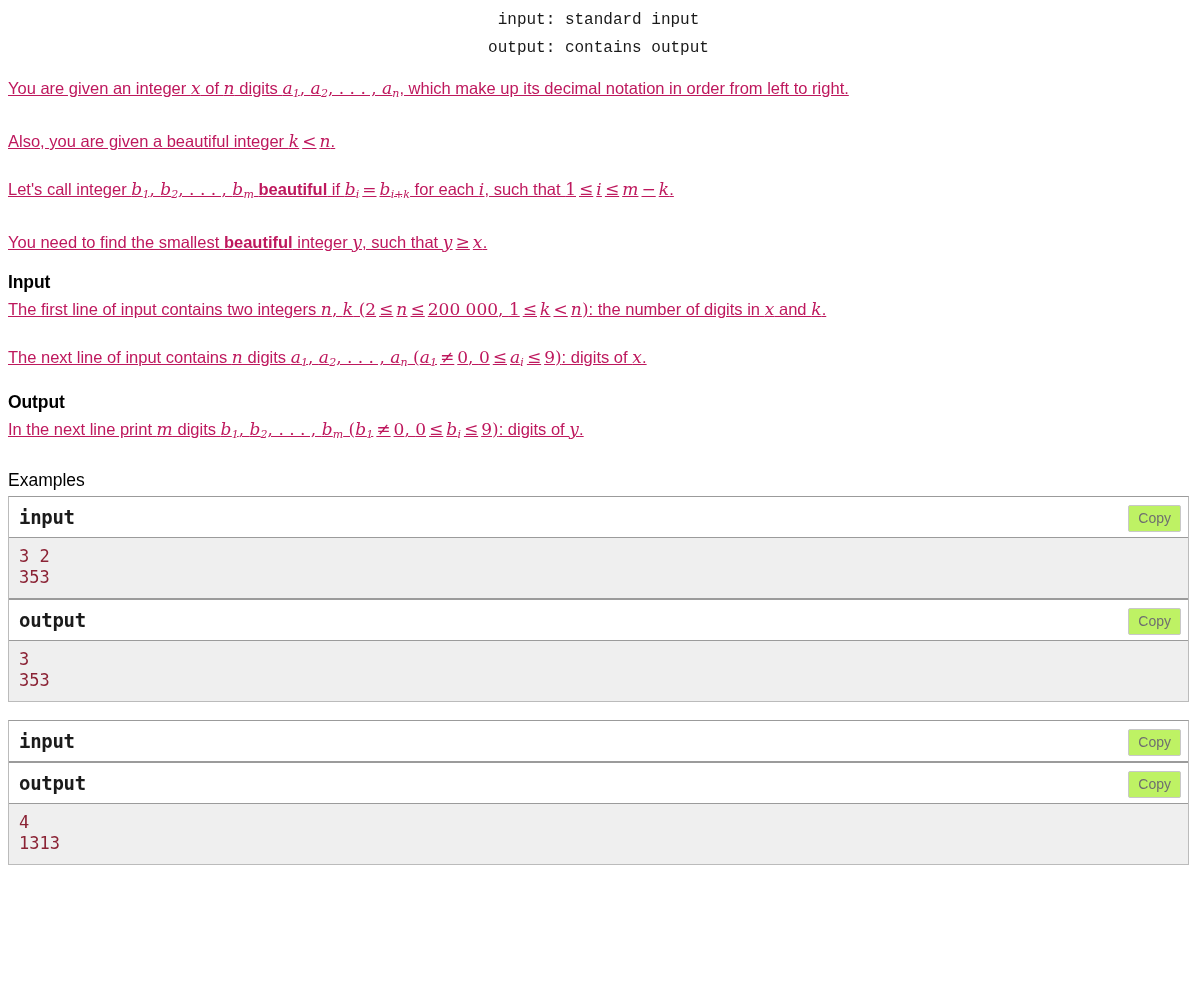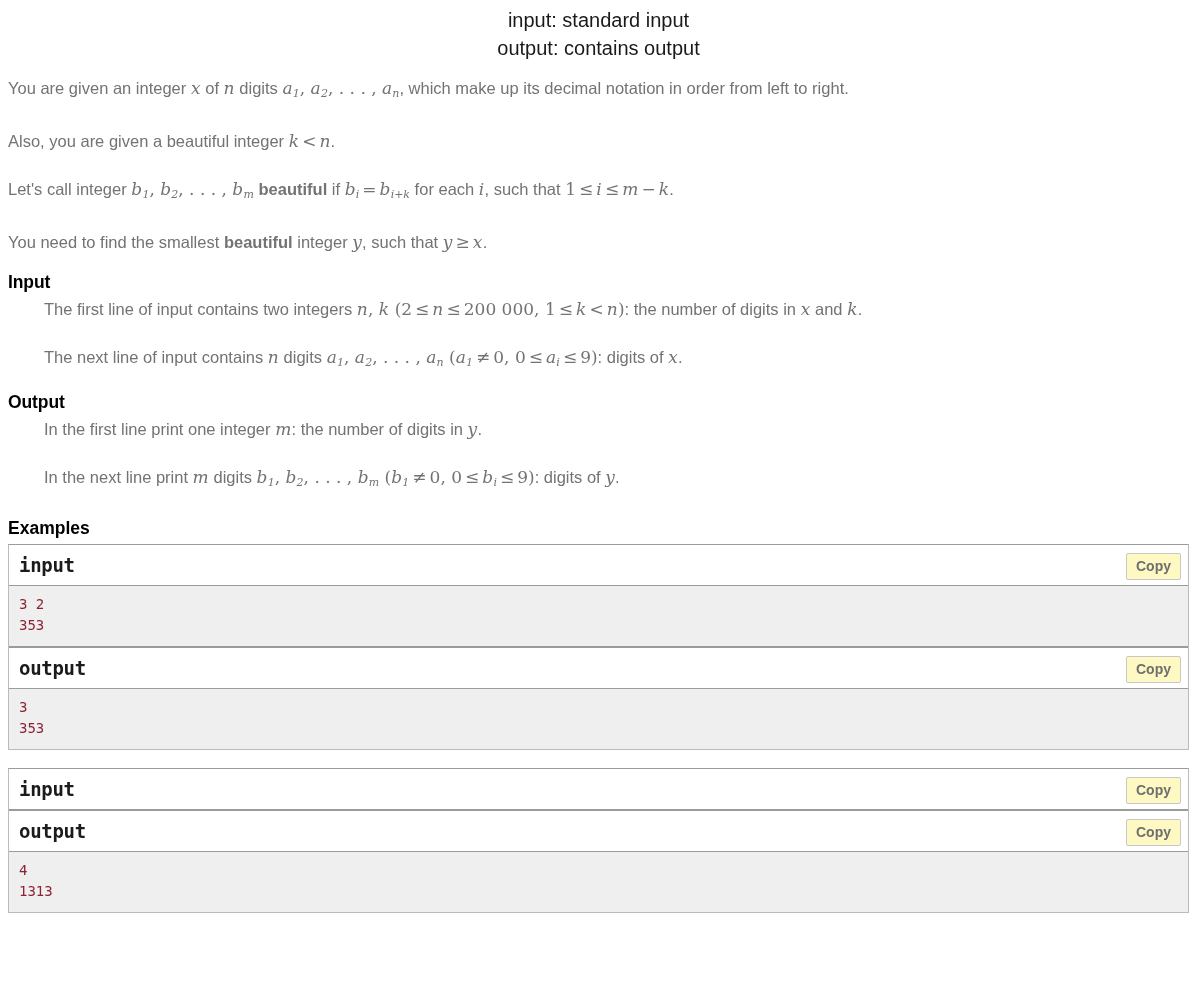--- a/index.html
+++ b/index.html
@@ -24,49 +24,51 @@
     box-sizing: border-box;
     padding: 0 8px;
   }
 
   
   .io-header {
     text-align: center;
     padding-top: 6px;
   }
   .io-line {
-    font-size: 20px;
+    font-size: 16px;
     line-height: 28px;
     color: #1a1a1a;
+    font-family: Liberation Mono, monospace;
   }
 
   
   .statement {
     margin-top: 16px;
   }
   .para {
     line-height: 21px;
     margin: 0 0 27px 0;
     font-size: 16.5px;
-    color: #737373;
+    color: #be185d;
+    text-decoration: underline;
   }
   .para:last-child { margin-bottom: 16px; }
 
   
   .section-title {
     font-size: 17.5px;
     font-weight: bold;
     margin: 0 0 6px 0;
     line-height: 22px;
     letter-spacing: -0.1px;
   }
   .section {
     margin-top: 18px;
   }
-  .section .para { margin-bottom: 27px; margin-left: 36px; }
+  .section .para { margin-bottom: 27px; }
   .section .para:last-child { margin-bottom: 0; }
 
   
   .m {
     font-family: "DejaVu Serif", "Liberation Serif", serif;
     font-style: italic;
     font-size: 17px;
     letter-spacing: 0.2px;
   }
   .mu {               
@@ -84,21 +86,21 @@
     font-family: "DejaVu Serif", "Liberation Serif", serif;
     font-style: normal;
     font-size: 17px;
     padding: 0 3px;
   }
   b.bf { font-weight: bold; }
 
   
   .examples-title {
     font-size: 17.5px;
-    font-weight: bold;
+    font-weight: normal;
     margin: 24px 0 5px 0;
     line-height: 22px;
   }
 
   .sample-test {
     border: 1px solid #bbbbbb;
     border-top: 1px solid #9b9b9b;
     box-sizing: border-box;
     width: 1181px;
     background: #ffffff;
@@ -125,37 +127,36 @@
     color: #1b1b1b;
     padding-left: 10px;
     letter-spacing: -0.3px;
   }
 
   .copy-btn {
     position: absolute;
     right: 7px;
     top: 8px;
     border: 1px solid #c8c8c8;
-    background: #fef9c3;
+    background: #bef264;
     color: #6f6f6f;
     font-family: "Liberation Sans", sans-serif;
     font-size: 14px;
     line-height: 14px;
     padding: 5px 9px 6px 9px;
     border-radius: 2px;
     cursor: pointer;
-    font-weight: bold;
   }
 
   pre.sample-data {
     margin: 0;
     background: #efefef;
     border-bottom: 1px solid #9b9b9b;
     font-family: "DejaVu Sans Mono", "Liberation Mono", monospace;
-    font-size: 14px;
+    font-size: 17px;
     line-height: 21px;
     color: #8b2335;
     padding: 8px 10px 10px 10px;
     white-space: pre;
     min-height: 22px;
   }
   pre.sample-data.last { border-bottom: none; }
 </style>
 </head>
 <body>
@@ -182,21 +183,20 @@
     <div class="section-title">Input</div>
 
     <p class="para"><span>The first line of input contains two integers </span><span class="m">n</span><span class="mu">, </span><span class="m">k</span><span class="mu"> (</span><span class="mu">2</span><span class="op">≤</span><span class="m">n</span><span class="op">≤</span><span class="mu">200 000</span><span class="mu">, </span><span class="mu">1</span><span class="op">≤</span><span class="m">k</span><span class="op">&lt;</span><span class="m">n</span><span class="mu">)</span><span>: the number of digits in </span><span class="m">x</span><span> and </span><span class="m">k</span><span>.</span></p>
 
     <p class="para"><span>The next line of input contains </span><span class="m">n</span><span> digits </span><span class="m"><span>a</span><sub>1</sub></span><span class="mu">, </span><span class="m"><span>a</span><sub>2</sub></span><span class="mu">, . . . , </span><span class="m"><span>a</span><sub>n</sub></span><span class="mu"> (</span><span class="m"><span>a</span><sub>1</sub></span><span class="op">≠</span><span class="mu">0</span><span class="mu">, </span><span class="mu">0</span><span class="op">≤</span><span class="m"><span>a</span><sub>i</sub></span><span class="op">≤</span><span class="mu">9</span><span class="mu">)</span><span>: digits of </span><span class="m">x</span><span>.</span></p>
   </div>
 
   <div class="section">
     <div class="section-title">Output</div>
 
-    <p class="para"><span>In the first line print one integer </span><span class="m">m</span><span>: the number of digits in </span><span class="m">y</span><span>.</span></p>
 
     <p class="para"><span>In the next line print </span><span class="m">m</span><span> digits </span><span class="m"><span>b</span><sub>1</sub></span><span class="mu">, </span><span class="m"><span>b</span><sub>2</sub></span><span class="mu">, . . . , </span><span class="m"><span>b</span><sub>m</sub></span><span class="mu"> (</span><span class="m"><span>b</span><sub>1</sub></span><span class="op">≠</span><span class="mu">0</span><span class="mu">, </span><span class="mu">0</span><span class="op">≤</span><span class="m"><span>b</span><sub>i</sub></span><span class="op">≤</span><span class="mu">9</span><span class="mu">)</span><span>: digits of </span><span class="m">y</span><span>.</span></p>
   </div>
 
   <div class="examples-title">Examples</div>
 
   <div class="sample-tests">
 
     <div class="sample-test">
       <div class="sample-section">

